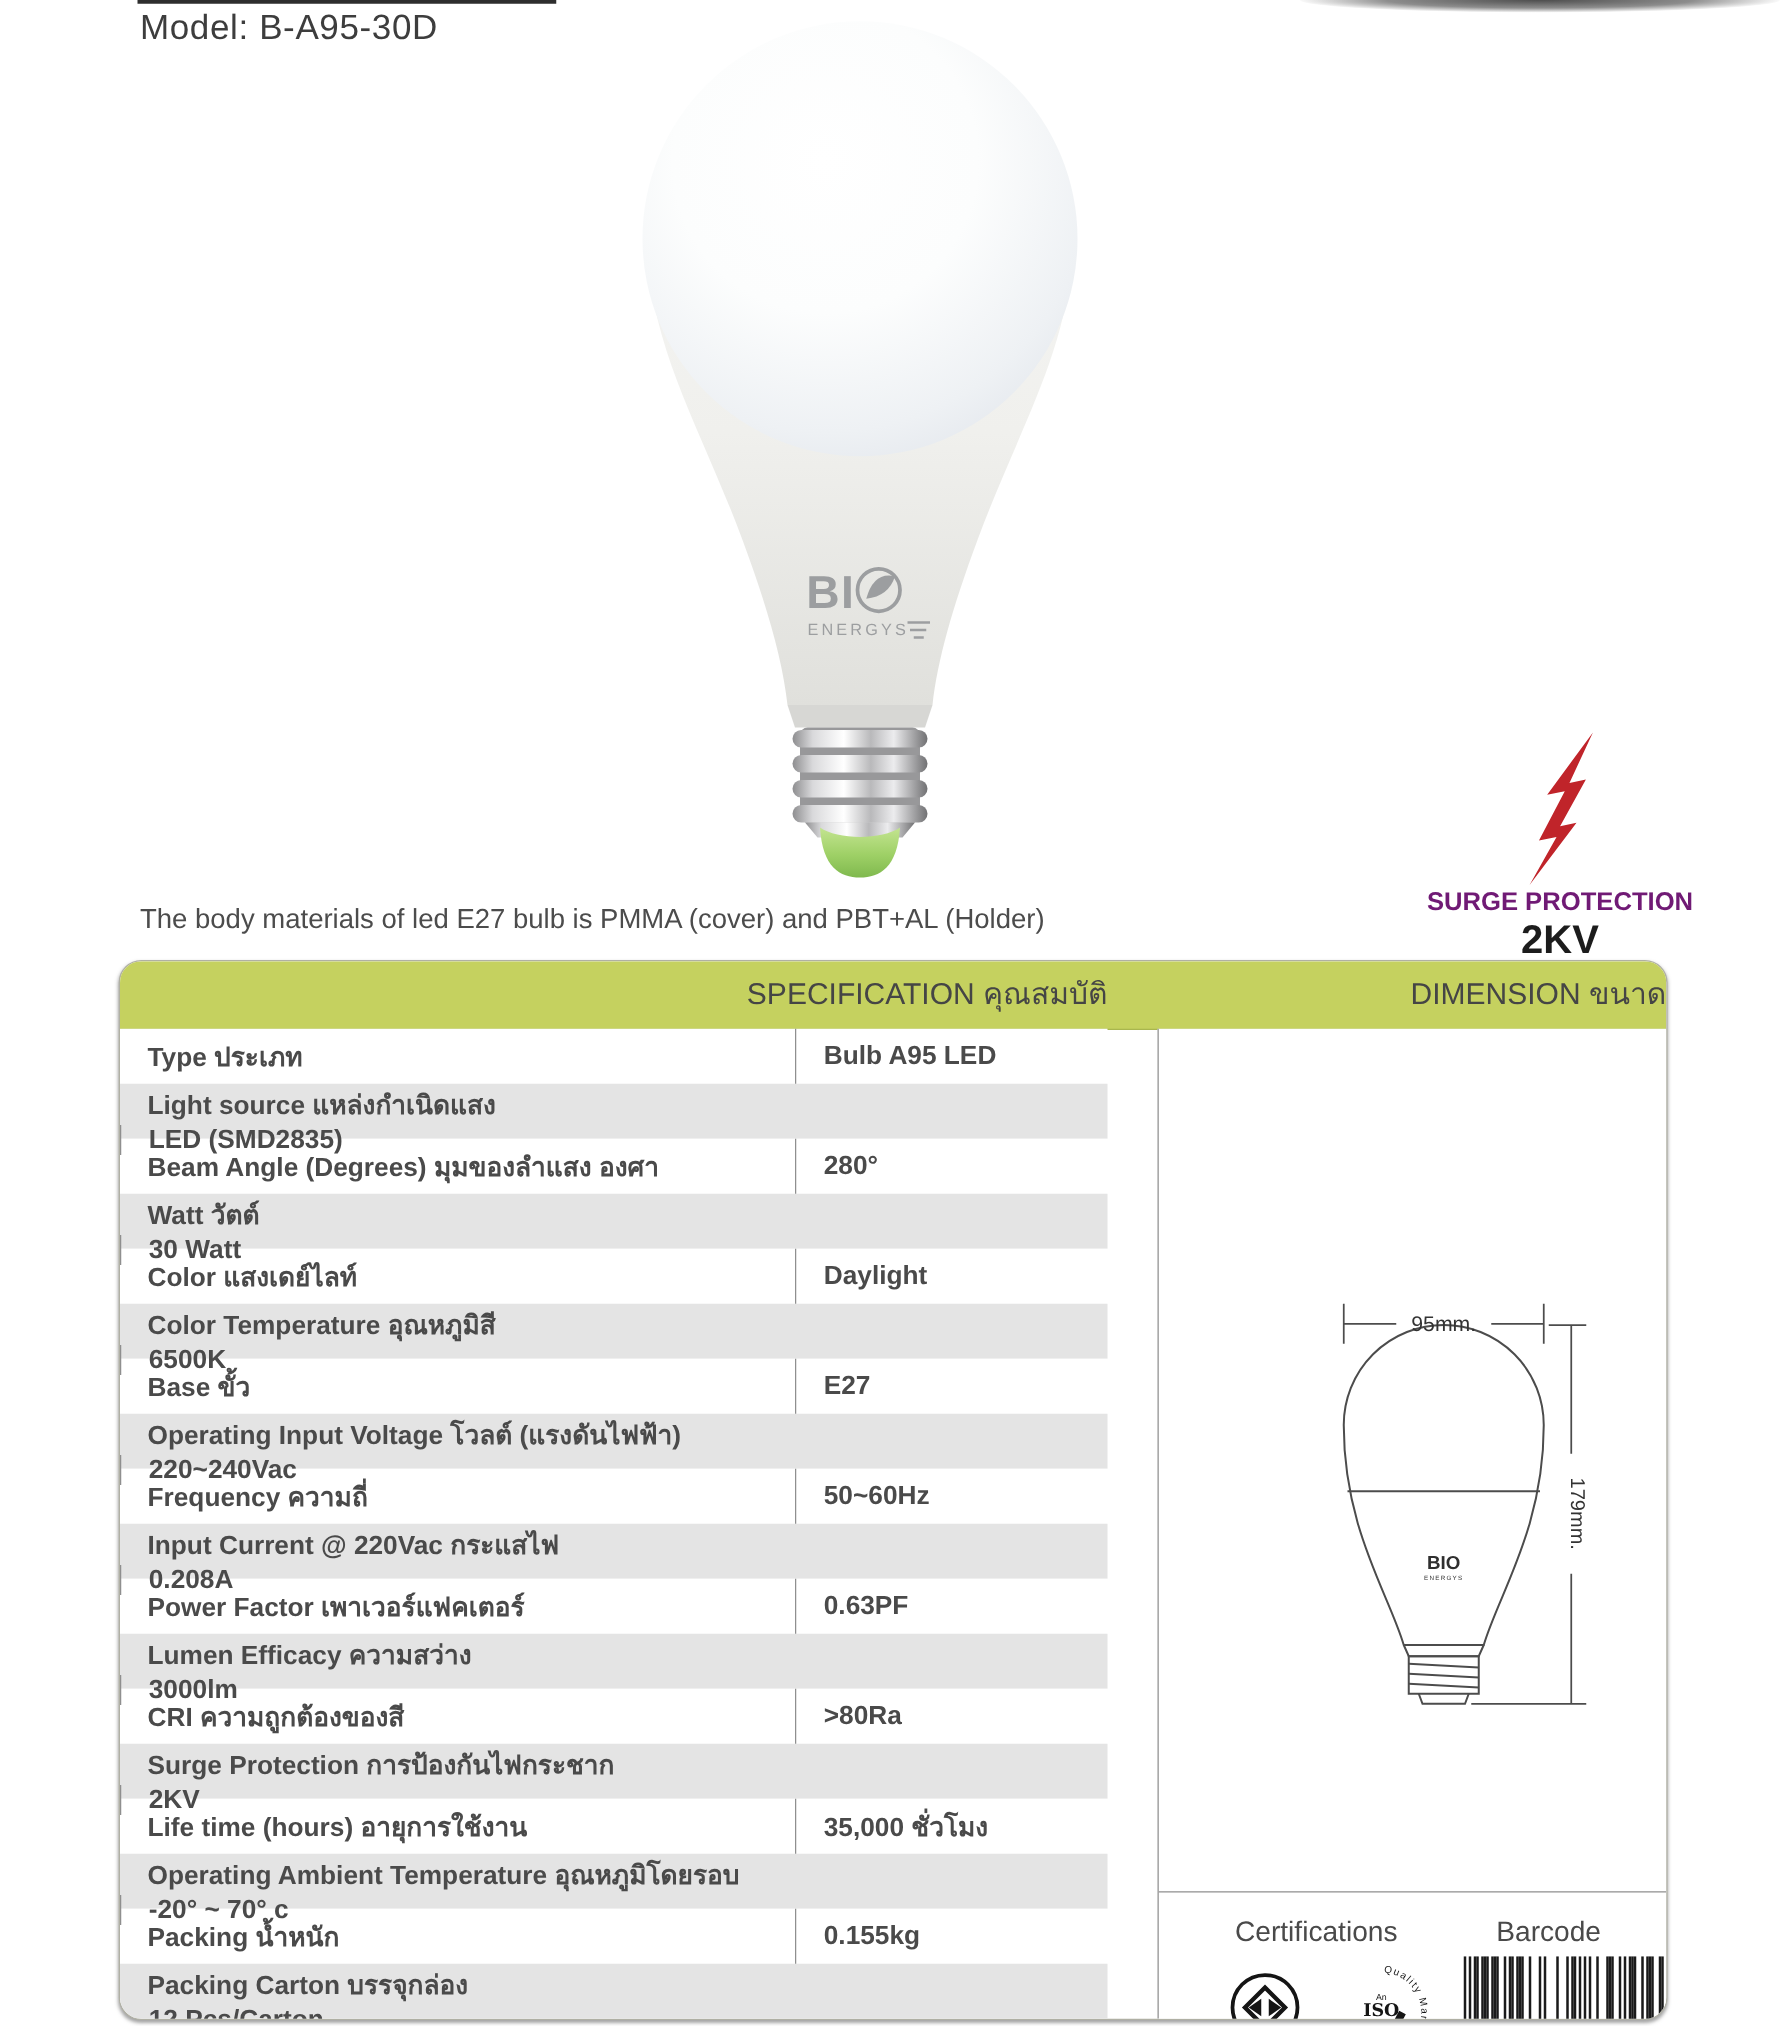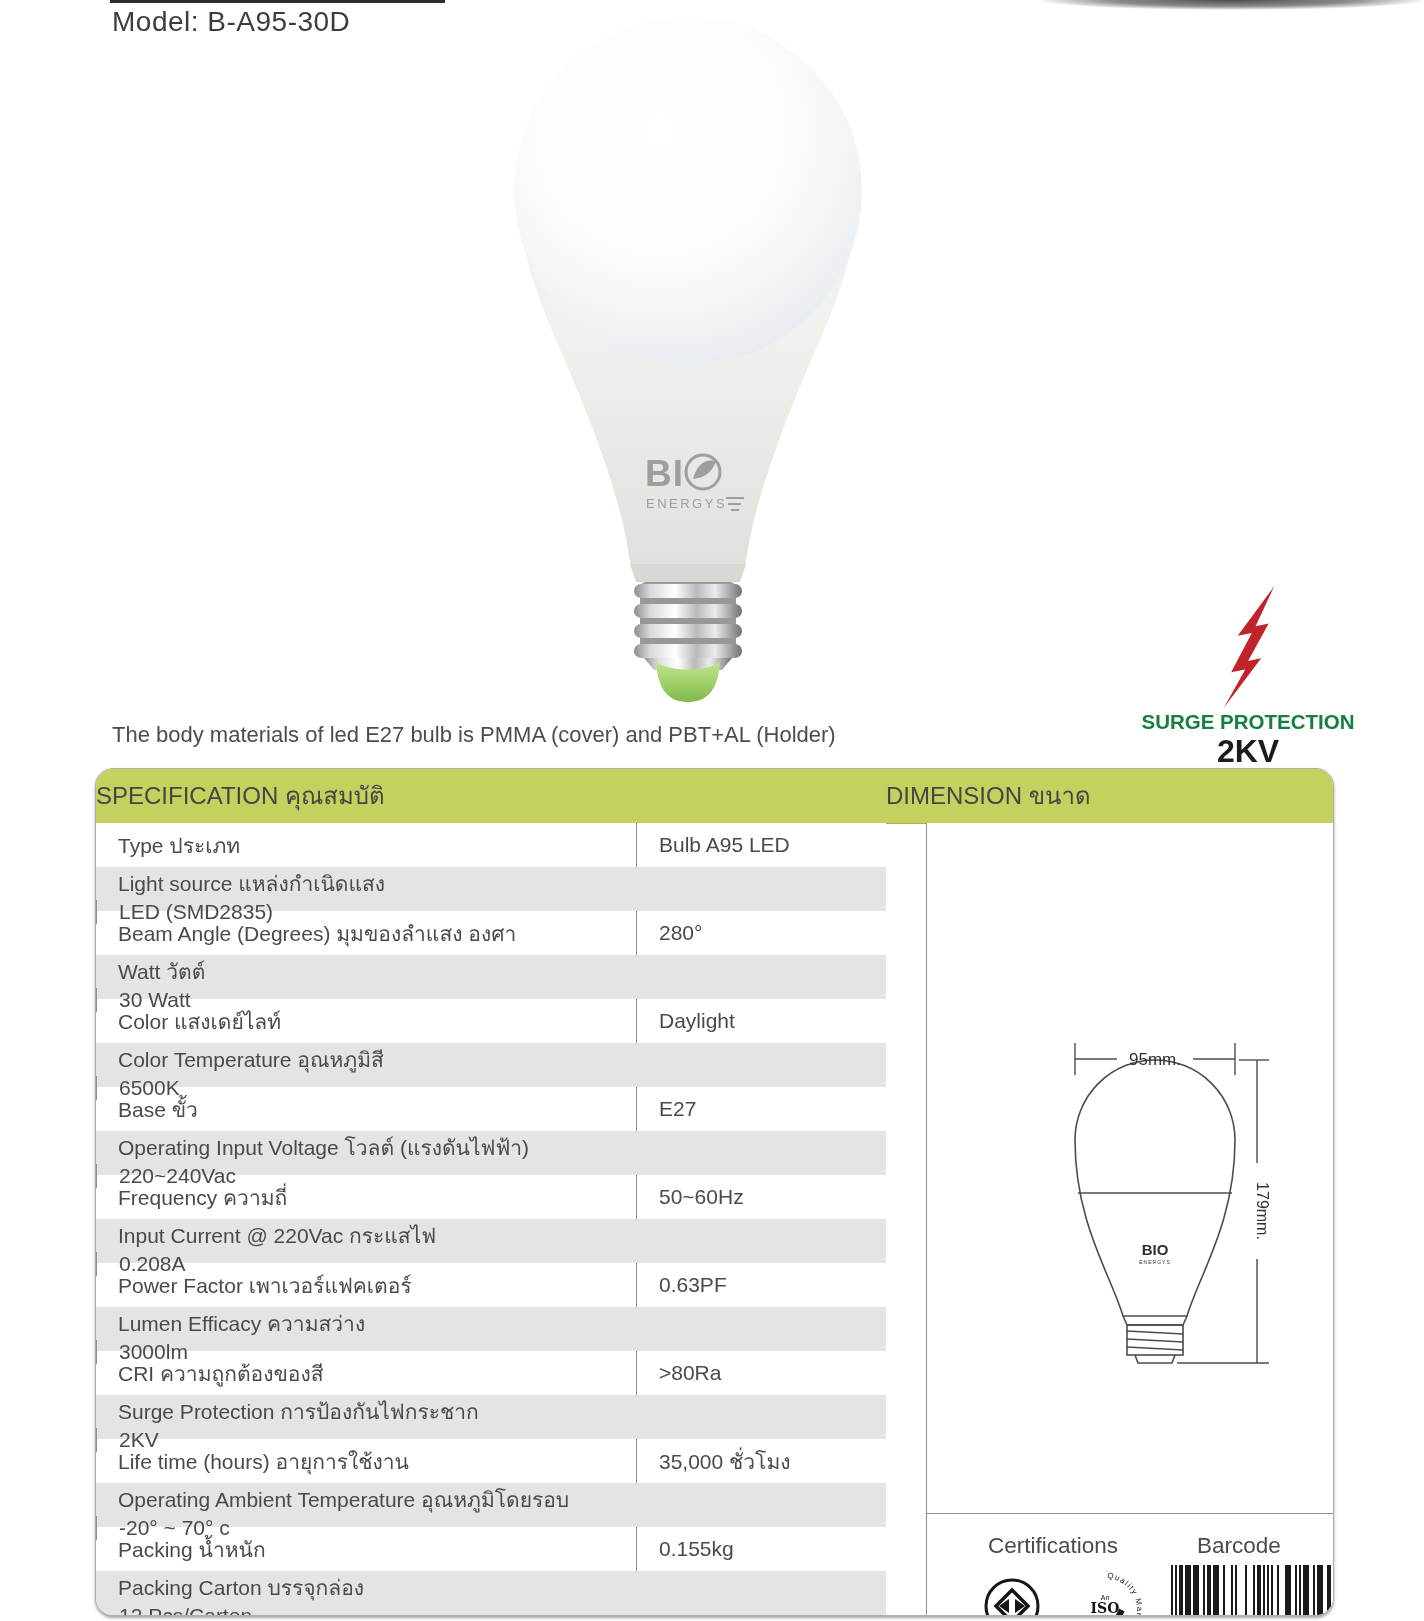--- a/index.html
+++ b/index.html
@@ -9,37 +9,37 @@
 
   
   #top-line{left:110px;top:0;width:335px;height:3px;background:#2e2e2e;}
   #top-sliver{left:1040px;top:-10px;width:384px;height:20px;border-radius:50%;
     background:radial-gradient(ellipse at center,#4d4d4d 0%,#8d8d8d 45%,rgba(210,210,210,0) 72%);}
 
   #model-title{left:112px;top:6px;font-size:28px;color:#3d3d3d;letter-spacing:.5px;}
 
   
   #surge-label{left:1130px;top:710px;width:236px;text-align:center;font-size:20.5px;
-    font-weight:600;color:#15803d;}
+    font-weight:600;color:#701a75;}
   #surge-value{left:1130px;top:733px;width:236px;text-align:center;font-size:32px;
     font-weight:bold;color:#1c1c1c;}
 
   #caption{left:112px;top:722px;font-size:22px;color:#4c4c4c;}
 
   
   #spec-dim-table{left:95px;top:768px;width:1237px;height:846px;border:1px solid #b0b0a4;
     border-radius:18px;overflow:hidden;background:#fff;box-shadow:0 2px 3px rgba(90,90,90,.55);}
   #table-header{position:absolute;left:0;top:0;right:0;height:54px;background:#c5d15f;
     border-bottom:1px solid #a9b64e;}
-  .header-title{position:absolute;top:0;height:61px;line-height:54px;text-align:left;
+  .header-title{position:absolute;top:0;height:61px;line-height:54px;text-align:right;
     font-size:24px;color:#454545;}
   #spec-title{left:0;width:790px;}
   #dim-title{left:790px;width:447px;}
   #table-body{position:absolute;left:0;top:54px;right:0;bottom:0;display:flex;}
-  #spec-area{width:790px;}
+  #spec-area{width:790px;font-weight:bold;}
   .spec-row{display:flex;height:44px;font-size:21px;color:#4a4a4a;background:#ffffff;}
   .spec-row.alt{background:#e4e4e4;flex-direction:column;}
   .spec-label{width:540px;box-sizing:border-box;padding-left:22px;display:flex;align-items:center;}
   .spec-value{flex:1;box-sizing:border-box;border-left:1.5px solid #8f8f8f;padding-left:22px;
     display:flex;align-items:center;}
   #dim-panel{flex:1;position:relative;border-left:1.5px solid #8f8f8f;background:#fff;margin-left:40px;}
 
   
   #certs-divider{position:absolute;left:0;right:0;top:690px;border-top:1.5px solid #8f8f8f;}
   #certs-title{position:absolute;left:0;top:710px;width:252px;text-align:center;

